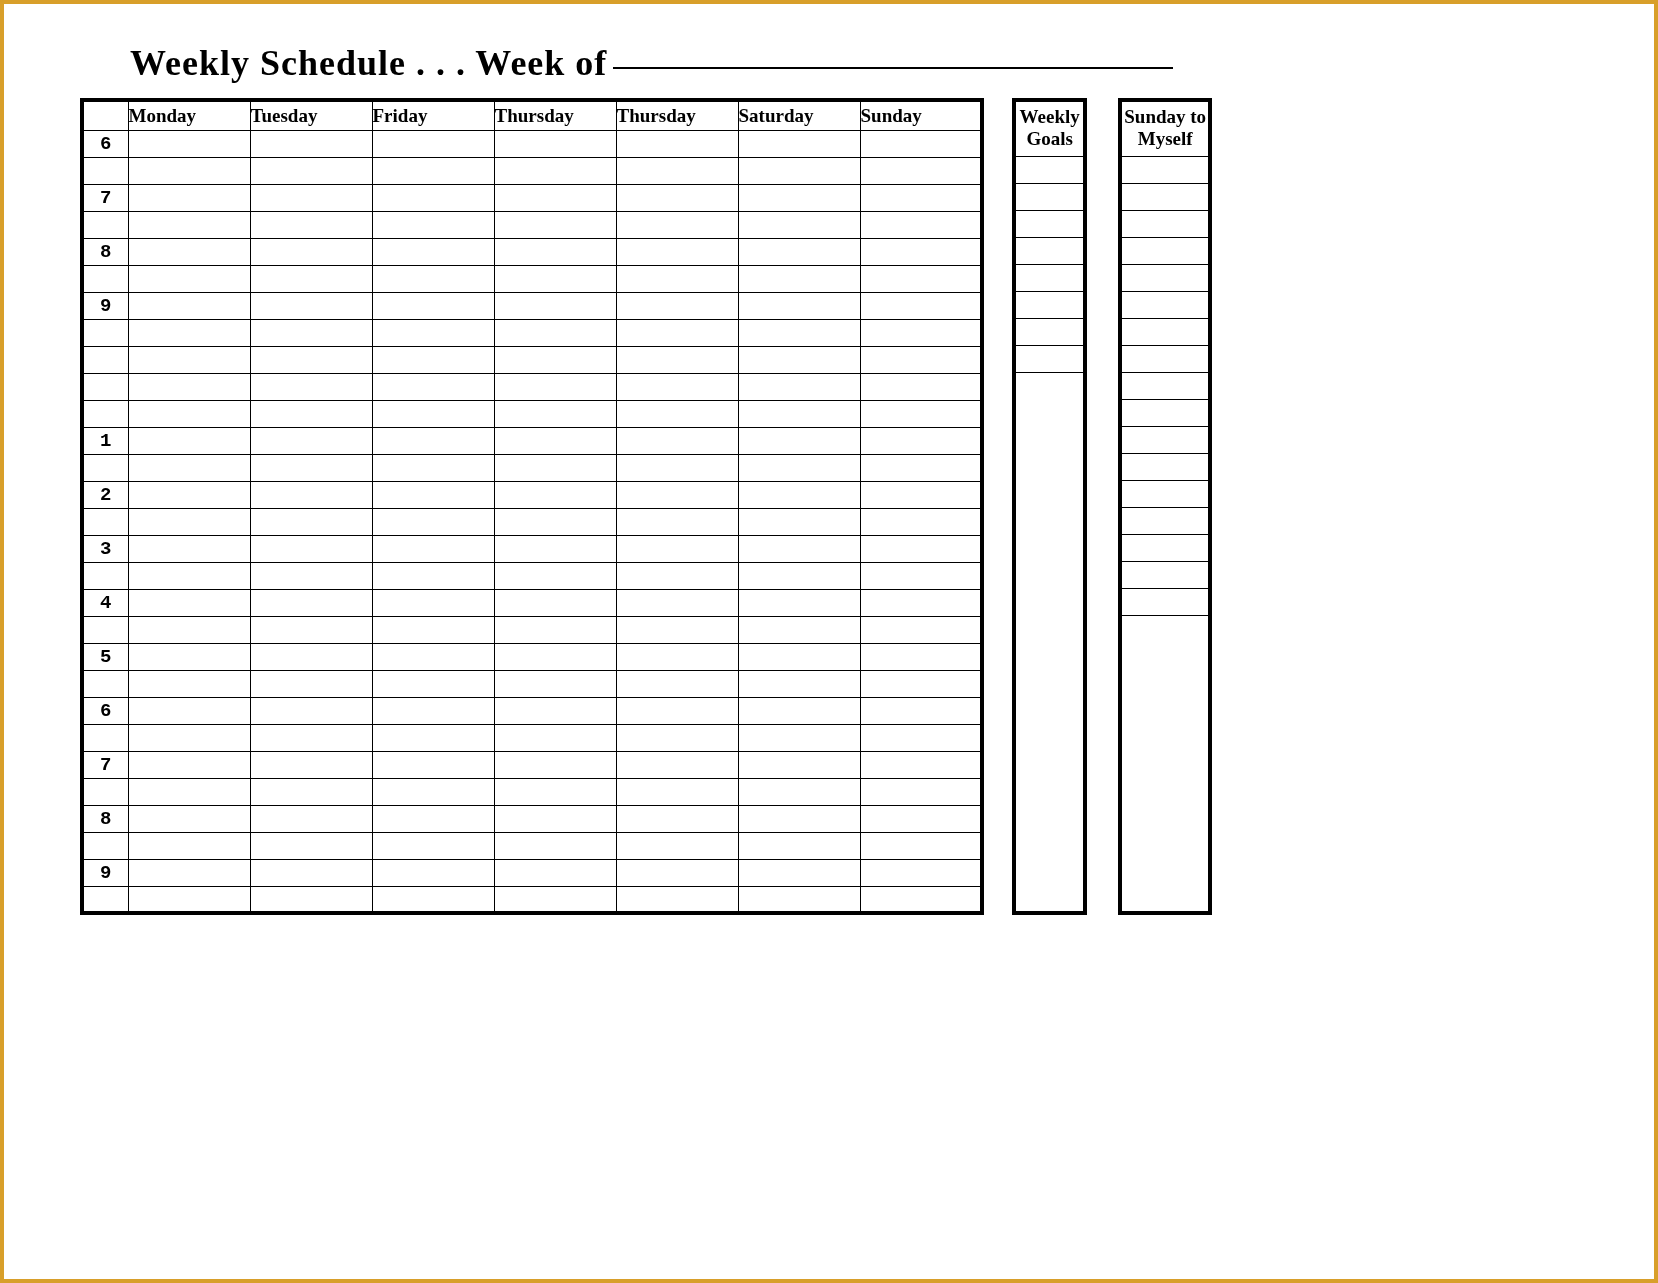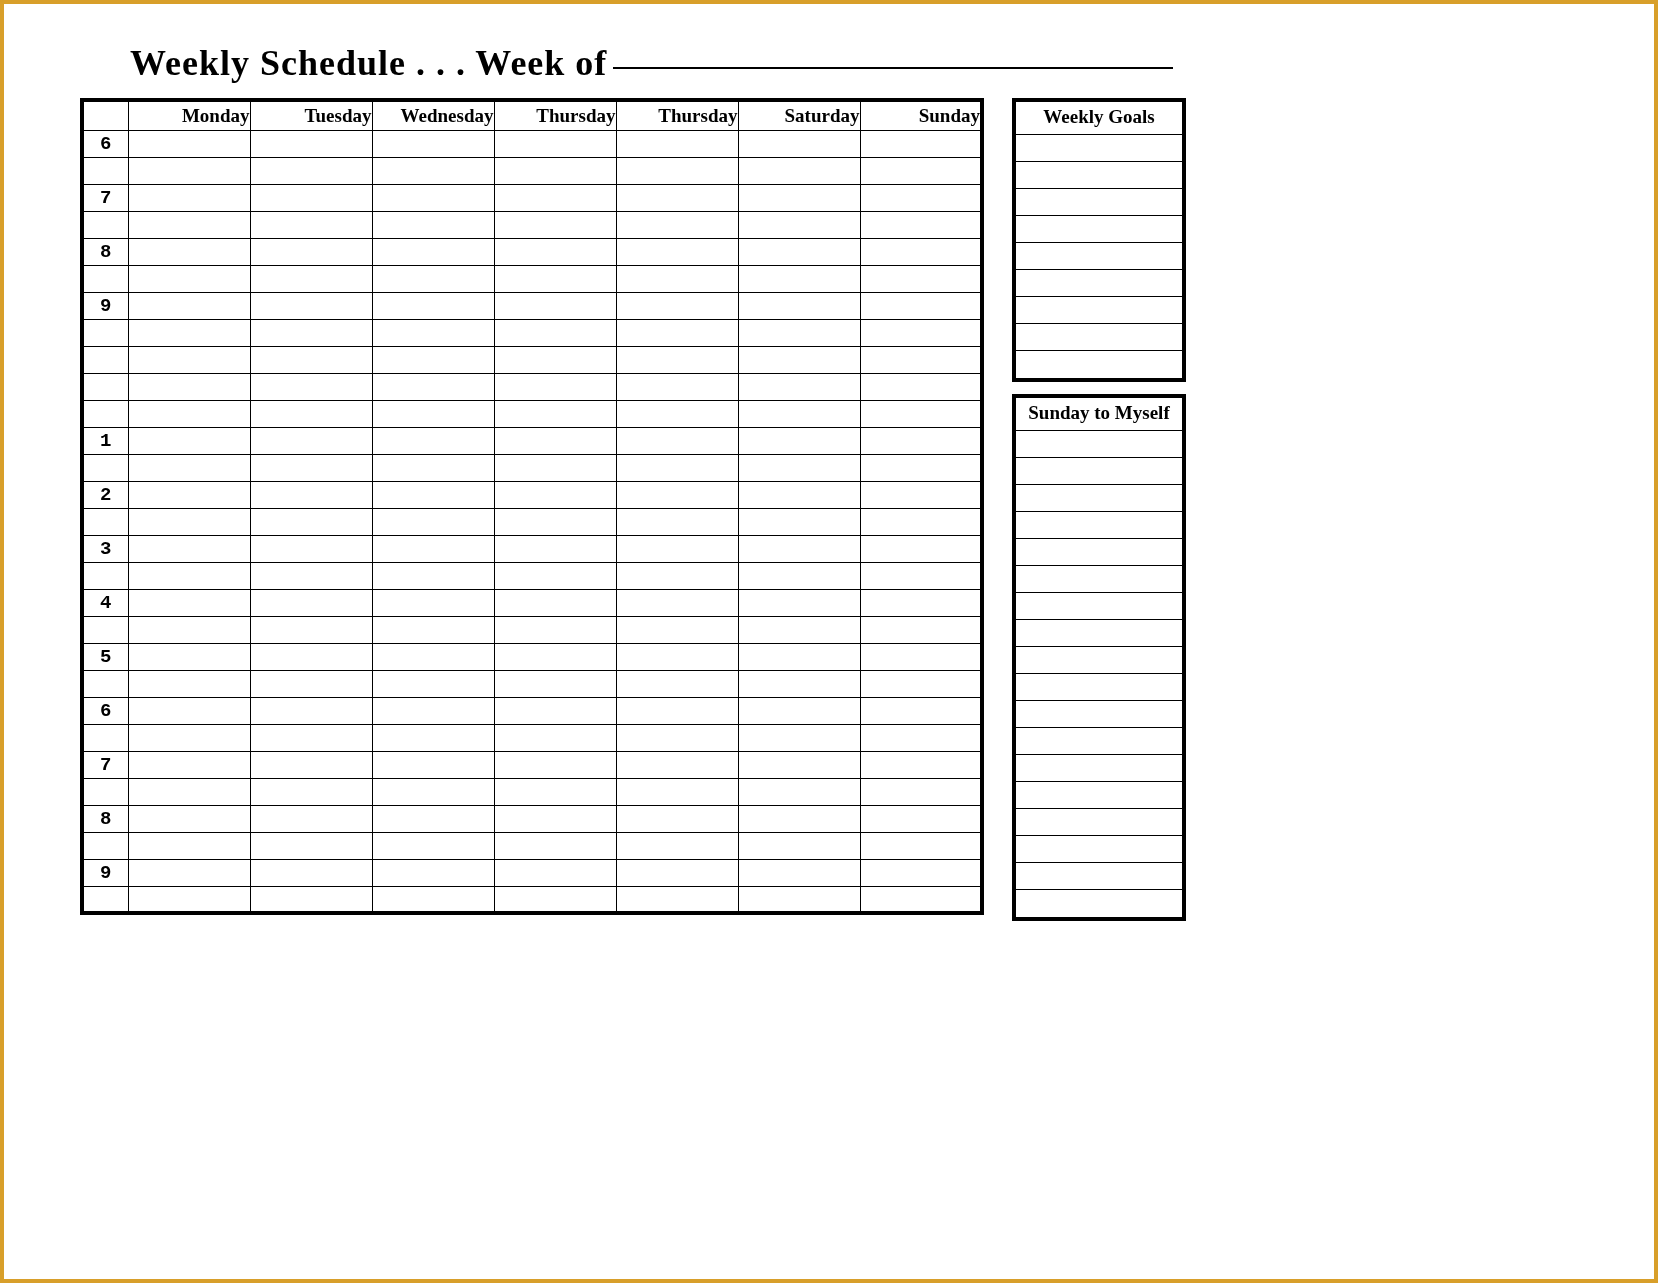--- a/index.html
+++ b/index.html
@@ -51,40 +51,40 @@
     border: 4px solid #000;
   }
   .schedule th, .schedule td {
     border: 1px solid #000;
     height: 27px;
     padding: 0;
   }
   .schedule th {
     font-weight: bold;
     font-size: 19px;
-    text-align: right;
+    text-align: left;
     height: 30px;
   }
   .schedule .timecol {
     width: 46px;
     text-align: center;
     font-weight: bold;
     font-size: 19px;
     font-family: "Courier New", monospace;
   }
   .schedule .daycol { width: 122px; }
   .schedule .hour-row td { height: 27px; }
   .schedule .half-row td { height: 27px; }
 
   .side-col {
     flex: 0 0 auto;
-    width: 174px;
+    width: 200px;
     display: flex;
-    flex-direction: column;
-    gap: 12px;
+    flex-direction: row;
+    gap: 31px;
   }
   .panel {
     border: 4px solid #000;
   }
   .panel-header {
     text-align: center;
     font-weight: bold;
     font-size: 19px;
     padding: 4px 0 6px 0;
     border-bottom: 1px solid #000;
@@ -111,21 +111,21 @@
 
     <div class="content-row">
 
       <div class="schedule-wrap">
         <table class="schedule">
           <thead>
             <tr>
               <th class="timecol"></th>
               <th class="daycol">Monday</th>
               <th class="daycol">Tuesday</th>
-              <th class="daycol">Wednesday</th>
+              <th class="daycol">Friday</th>
               <th class="daycol">Thursday</th>
               <th class="daycol">Thursday</th>
               <th class="daycol">Saturday</th>
               <th class="daycol">Sunday</th>
             </tr>
           </thead>
           <tbody id="schedule-body">
           <tr class="hour-row">
                 <td class="timecol">6</td>
                 <td class="daycol"></td>

